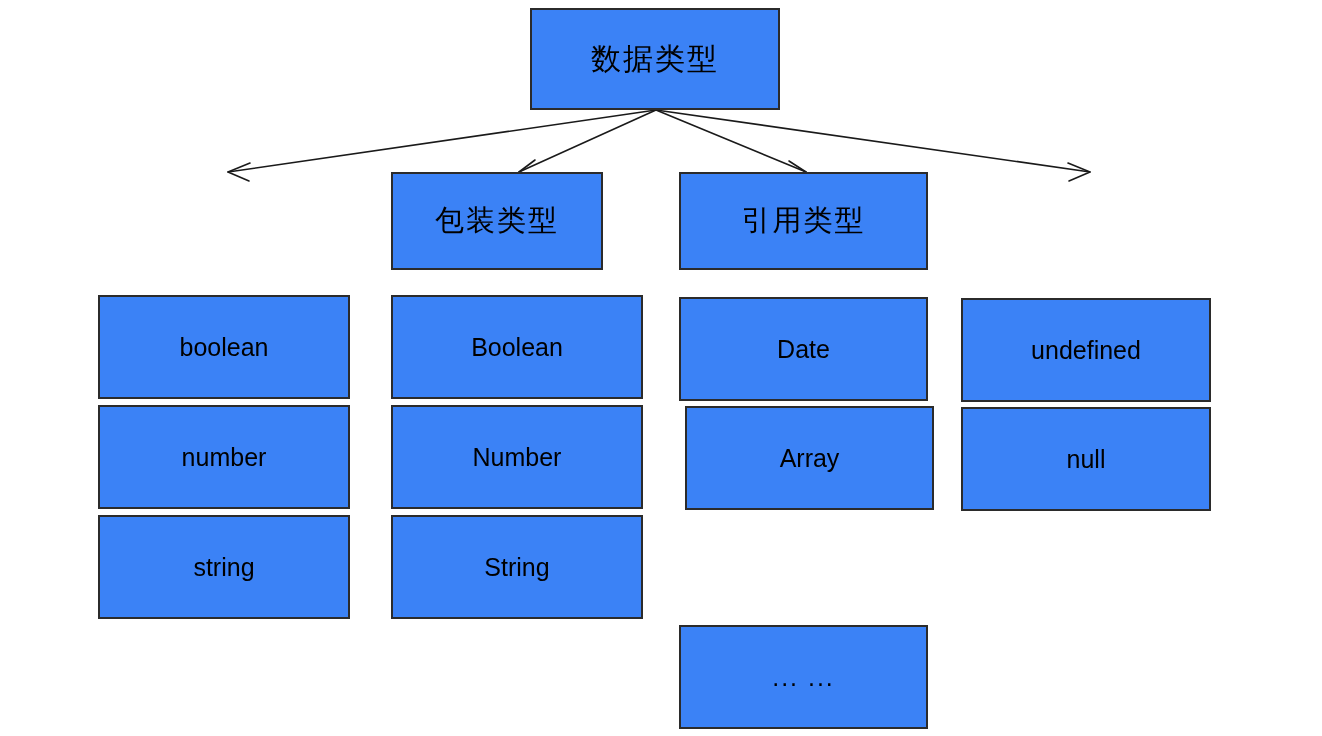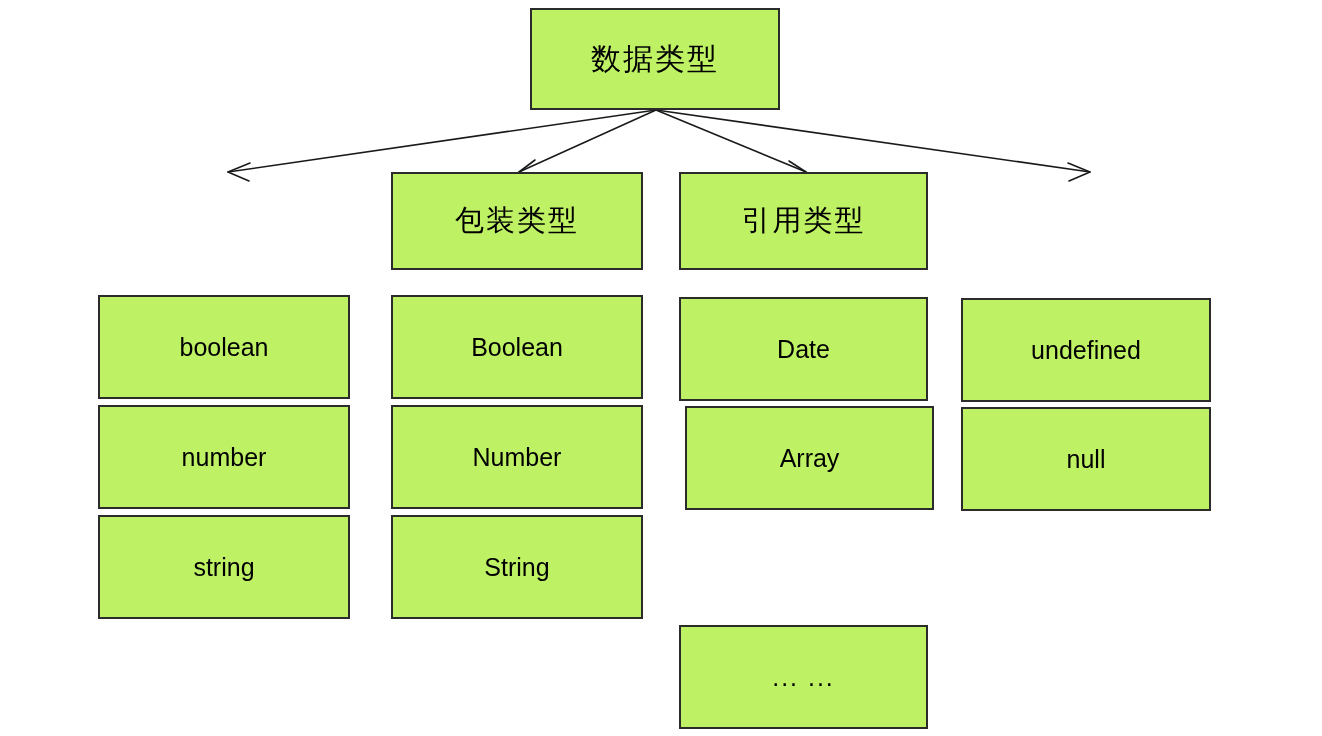--- a/index.html
+++ b/index.html
@@ -23,21 +23,21 @@
     left: 0;
     top: 0;
     width: 1322px;
     height: 736px;
     pointer-events: none;
   }
   .node {
     position: absolute;
     box-sizing: border-box;
     border: 2px solid #2b2b2b;
-    background: #bef264;
+    background: #3b82f6;
     display: flex;
     align-items: center;
     justify-content: center;
     text-align: center;
   }
   .node-root {
     font-size: 30px;
     letter-spacing: 2px;
   }
   .node-category {
@@ -83,21 +83,21 @@
   <div class="node node-leaf" style="left:98px; top:295px; width:252px; height:104px;">
     <span>boolean</span>
   </div>
   <div class="node node-leaf" style="left:98px; top:405px; width:252px; height:104px;">
     <span>number</span>
   </div>
   <div class="node node-leaf" style="left:98px; top:515px; width:252px; height:104px;">
     <span>string</span>
   </div>
 
-  <div class="node node-category cjk" style="left:391px; top:172px; width:252px; height:98px;">
+  <div class="node node-category cjk" style="left:391px; top:172px; width:212px; height:98px;">
     <span>包装类型</span>
   </div>
   <div class="node node-leaf" style="left:391px; top:295px; width:252px; height:104px;">
     <span>Boolean</span>
   </div>
   <div class="node node-leaf" style="left:391px; top:405px; width:252px; height:104px;">
     <span>Number</span>
   </div>
   <div class="node node-leaf" style="left:391px; top:515px; width:252px; height:104px;">
     <span>String</span>

